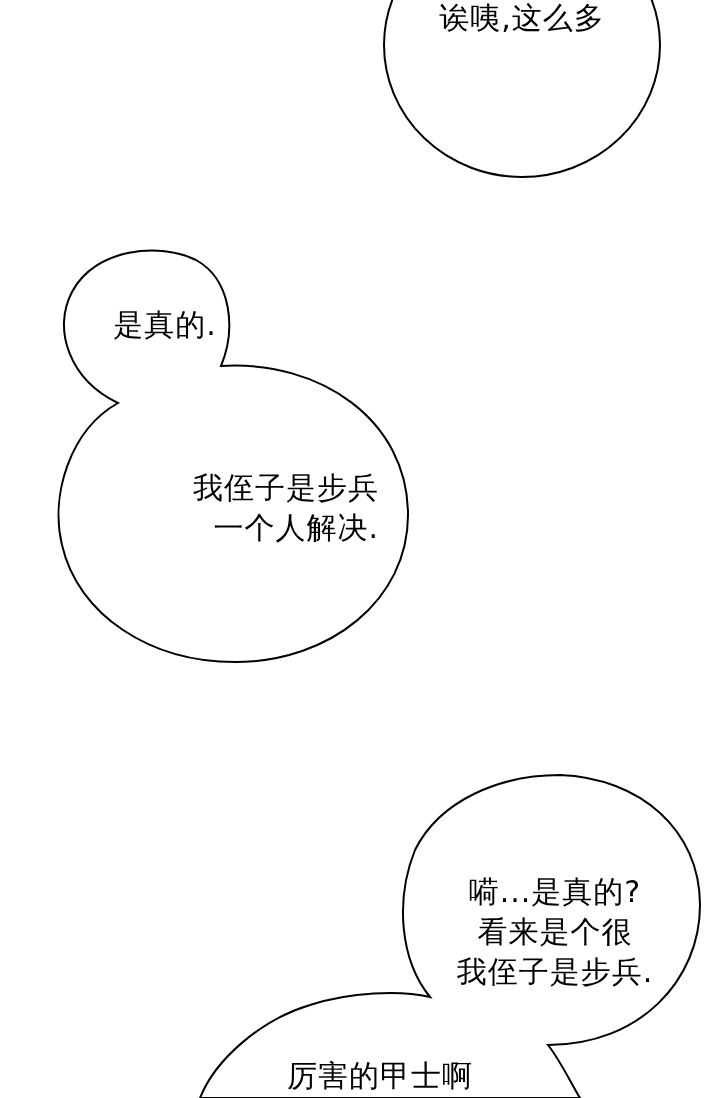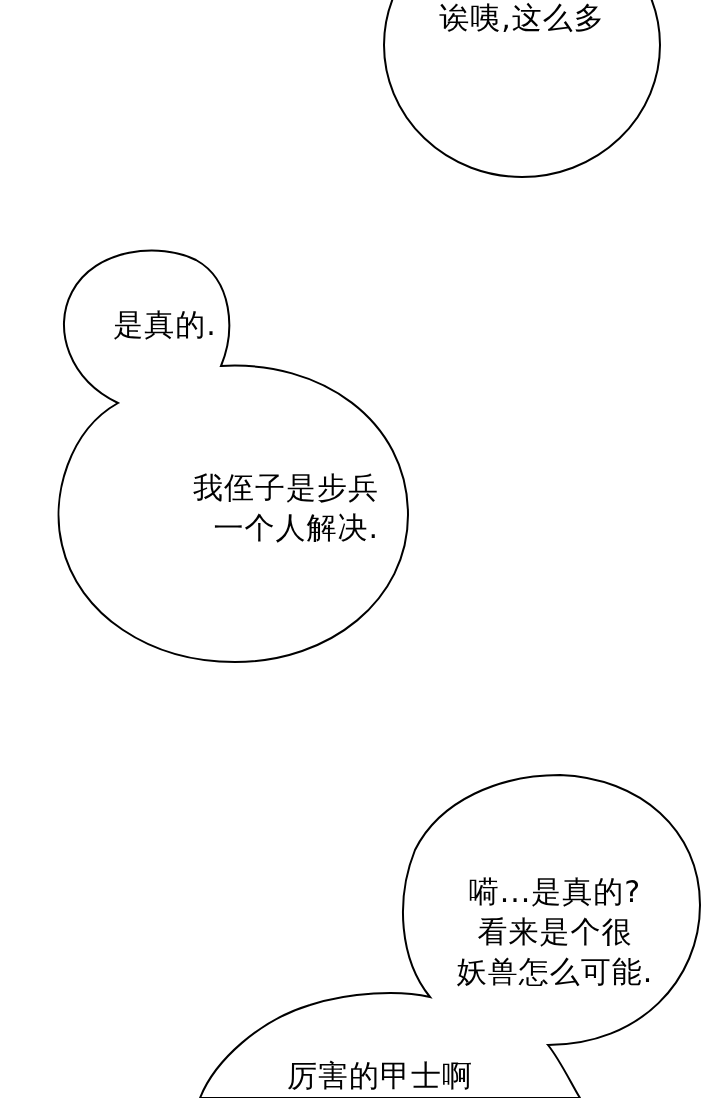--- a/index.html
+++ b/index.html
@@ -53,18 +53,18 @@
 </div>
 
 <div class="text" style="left:109px; top:468px; width:270px;text-align:right;">
   <div>我侄子是步兵</div>
   <div>一个人解决.</div>
 </div>
 
 <div class="text" style="left:430px; top:840px; width:250px;margin-top:32px;">
   <div>嗬...是真的?</div>
   <div>看来是个很</div>
-  <div>妖兽怎么可能.</div>
+  <div>我侄子是步兵.</div>
 </div>
 
 <div class="text" style="left:240px; top:1056px; width:280px;">
   <div>厉害的甲士啊</div>
 </div>
 
 </body></html>

